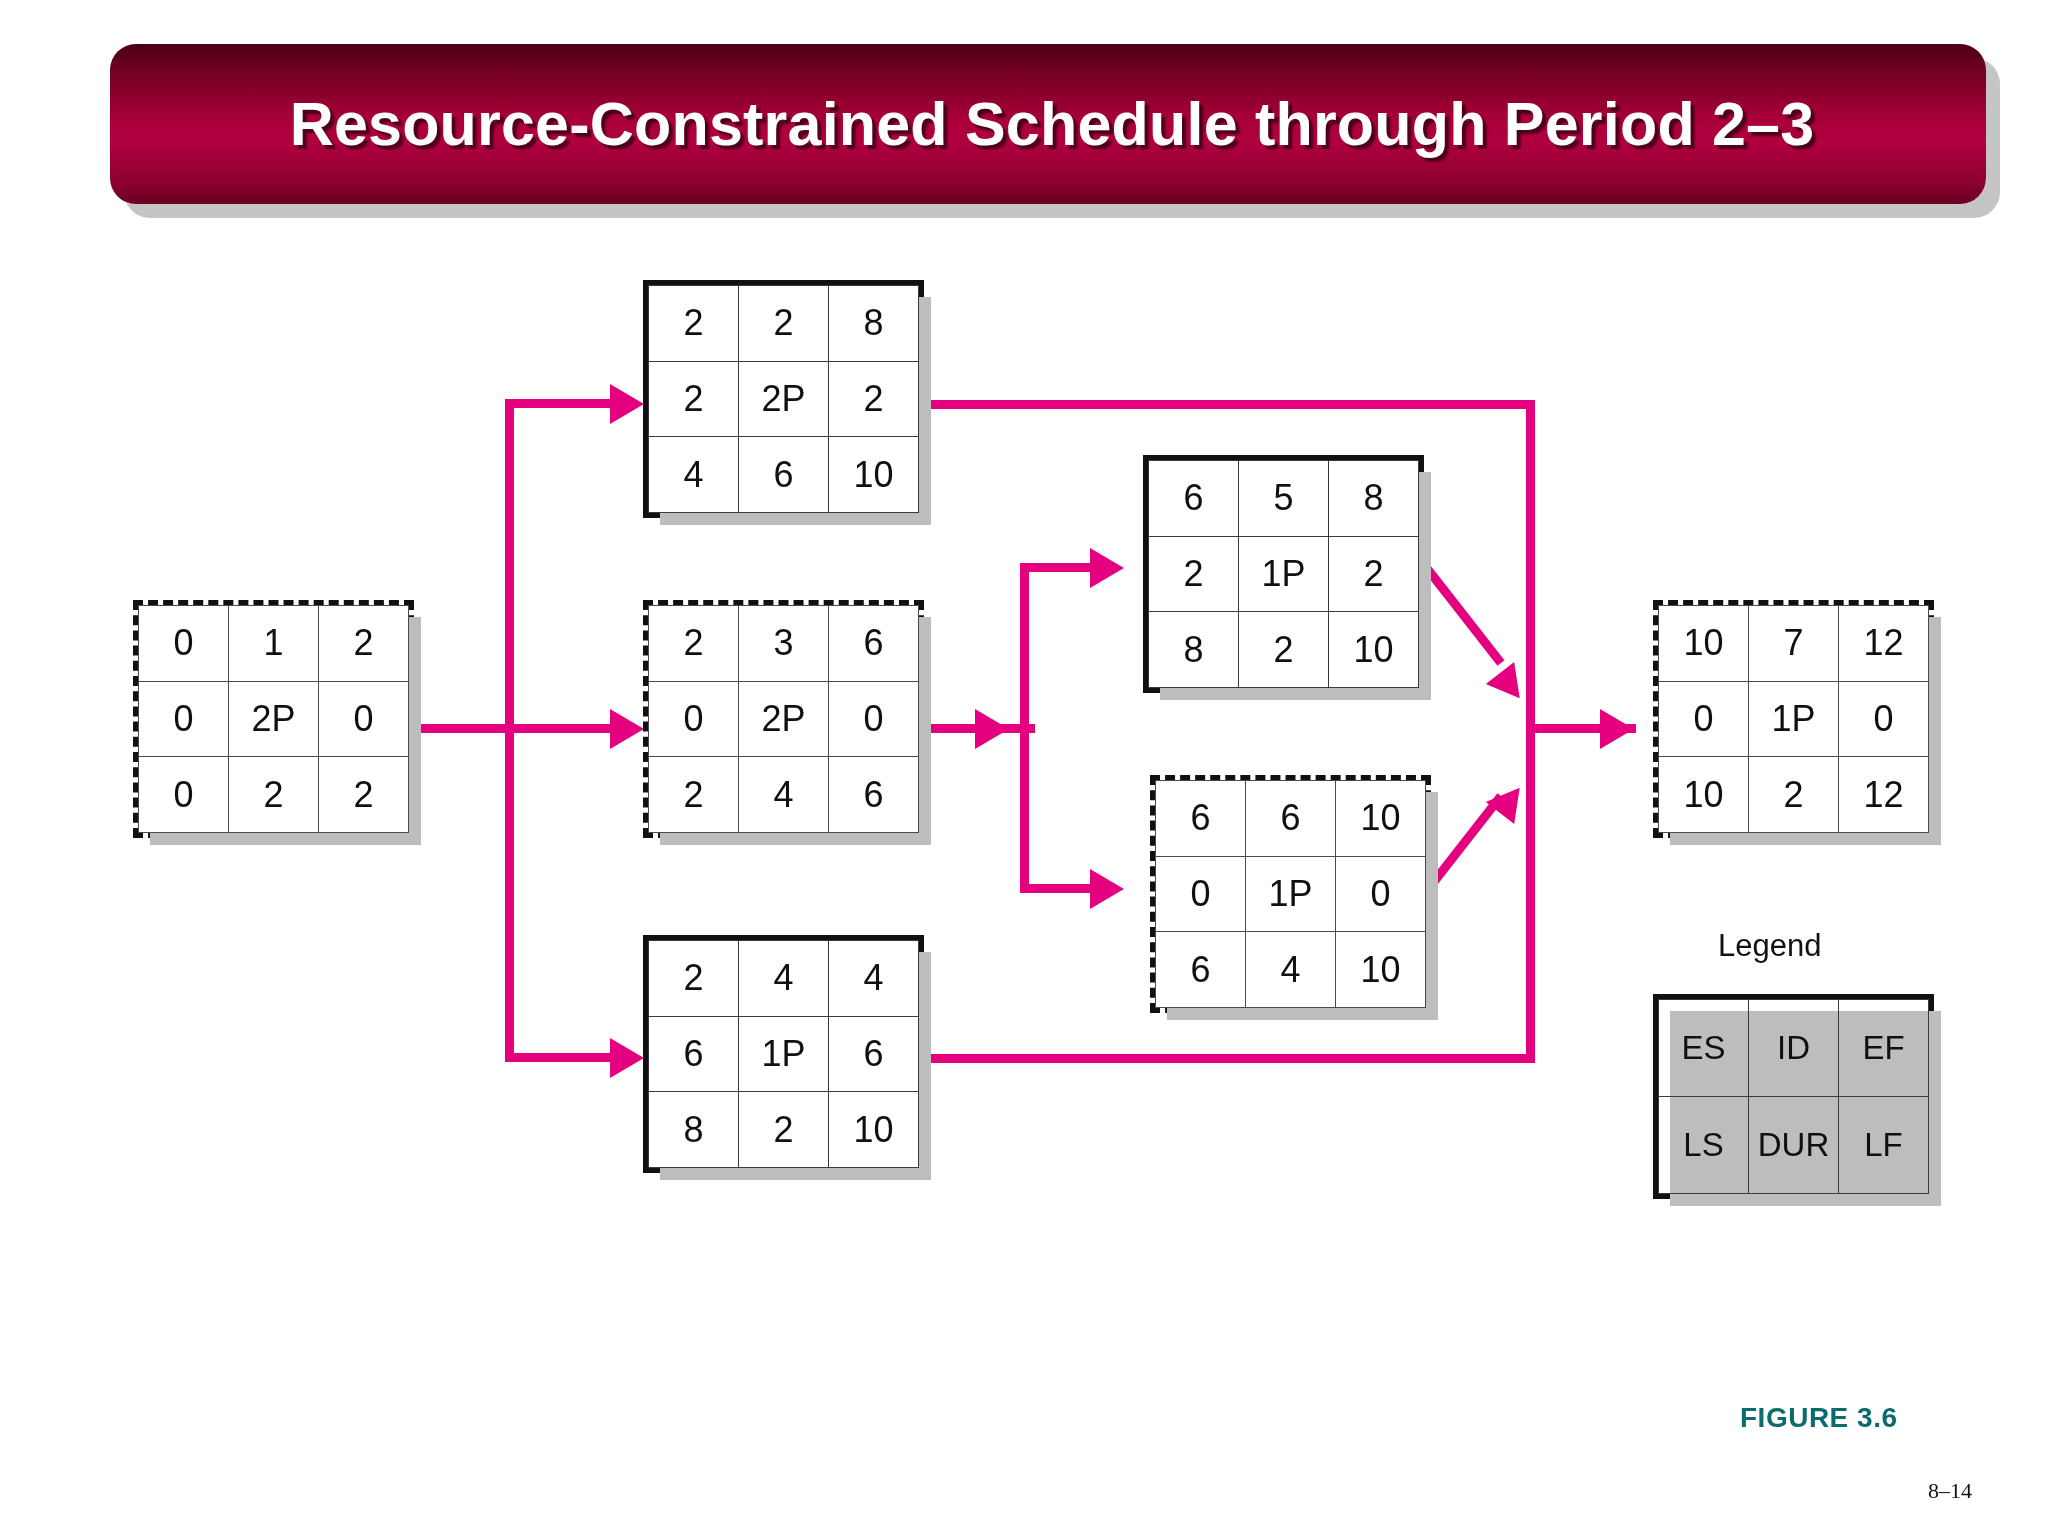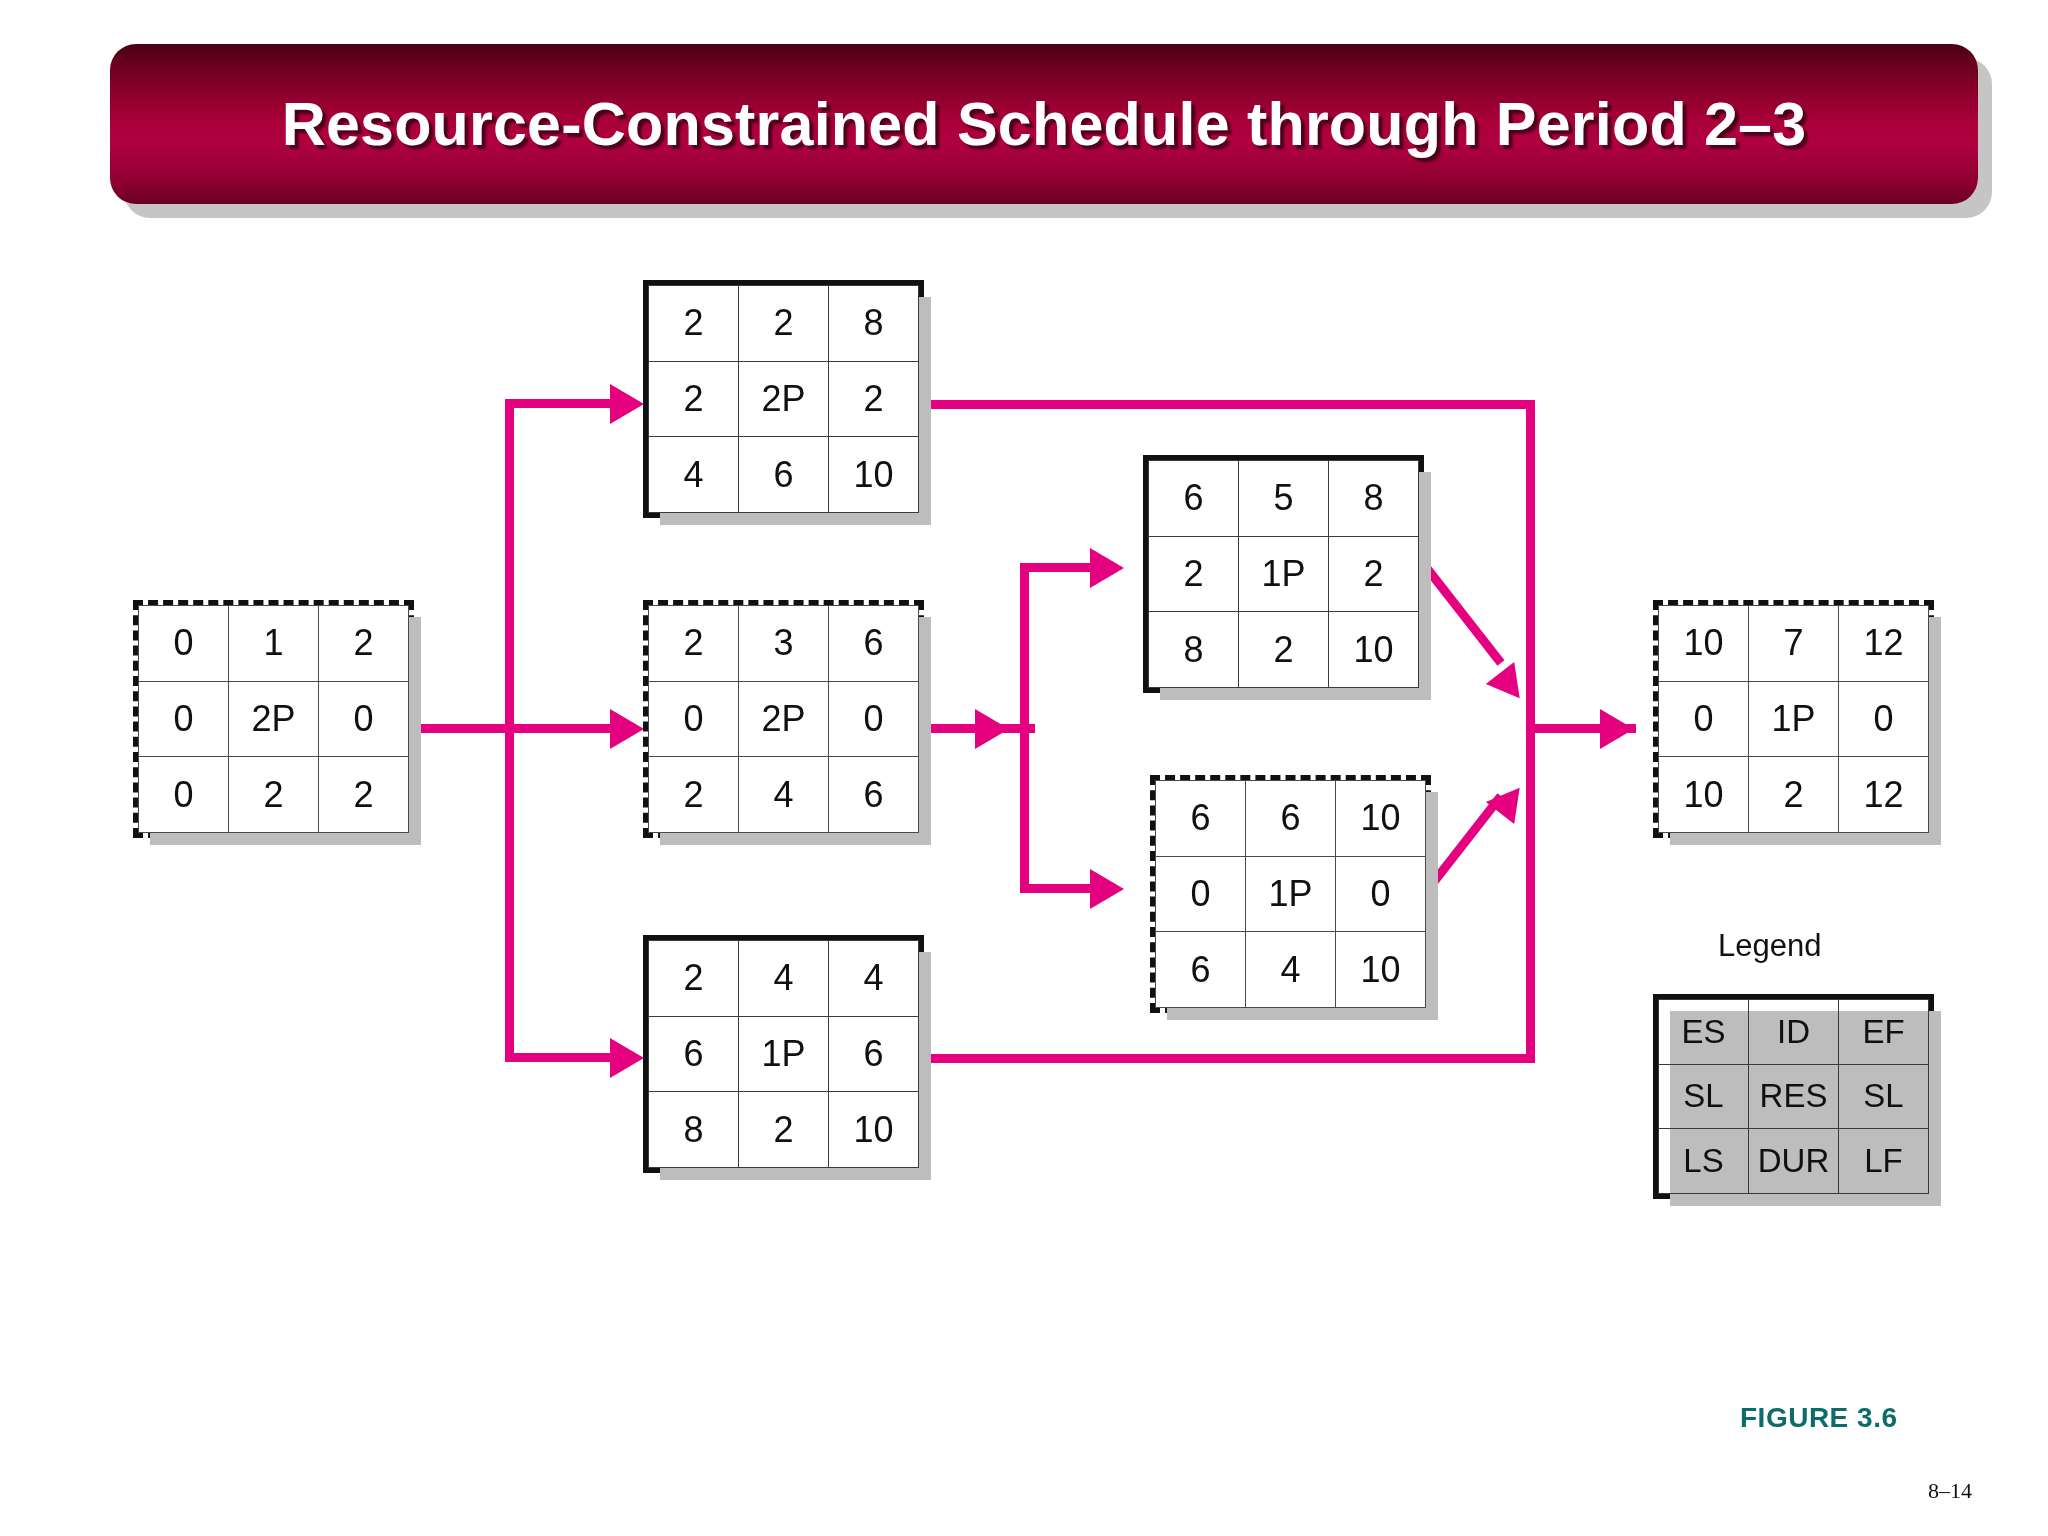--- a/index.html
+++ b/index.html
@@ -11,21 +11,21 @@
     overflow:hidden;
   }
   
   #title-bar{
     position:absolute;
     left:110px;top:44px;
     width:1868px;height:160px;
     border-radius:26px;
     background:linear-gradient(180deg,#4b0014 0%,#6d0020 14%,#aa0038 48%,#b00040 62%,#8e0030 86%,#6a0022 100%);
     box-shadow:14px 14px 0 rgba(150,150,150,.55);
-    display:flex;align-items:center;justify-content:center;
+    display:flex;align-items:center;justify-content:center;padding-left:8px;
   }
   #title-text{
     color:#ffffff;
     font-size:61px;
     font-weight:700;
     letter-spacing:.2px;
     text-shadow:4px 4px 2px rgba(0,0,0,.55);
     white-space:nowrap;
   }
   
@@ -336,25 +336,20 @@
 <div id="legend-box">
   <div class="shadow-layer"></div>
   <table>
     <tbody>
         <tr>
       <td>ES</td>
       <td>ID</td>
       <td>EF</td>
     </tr>
     <tr>
-      <td>SL</td>
-      <td>RES</td>
-      <td>SL</td>
-    </tr>
-    <tr>
       <td>LS</td>
       <td>DUR</td>
       <td>LF</td>
     </tr>
   </tbody>
     </table>
 </div>
 
 <div id="figure-caption">FIGURE 3.6</div>
 <div id="page-number">8–14</div>

